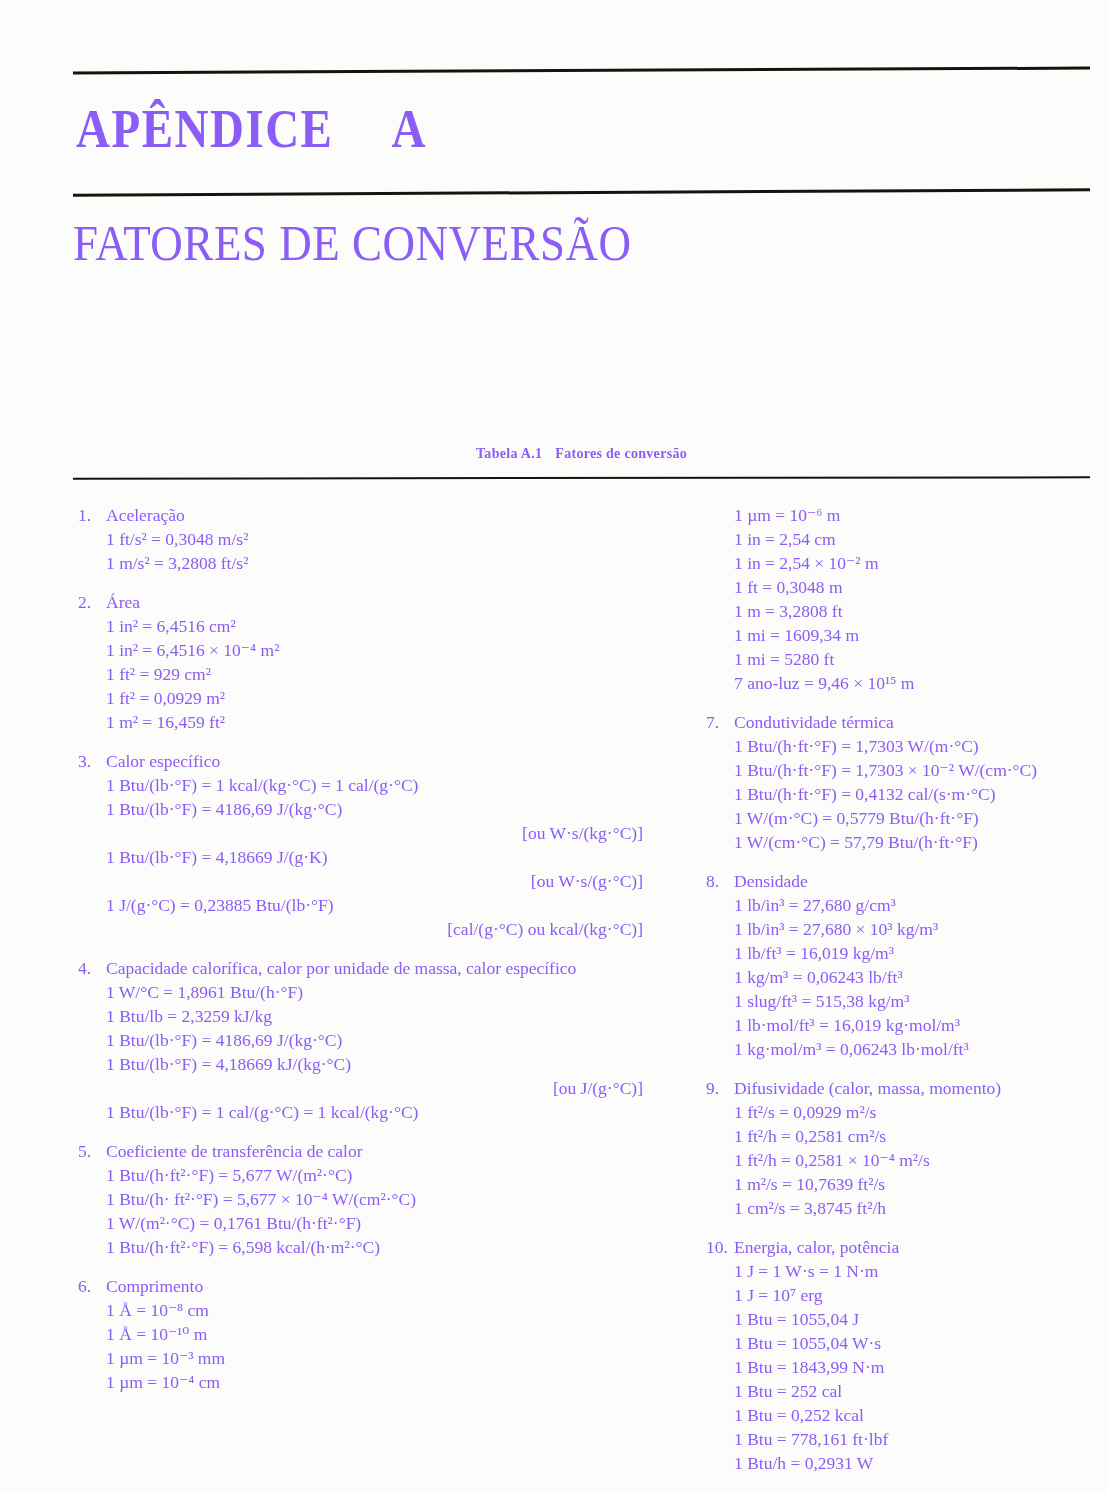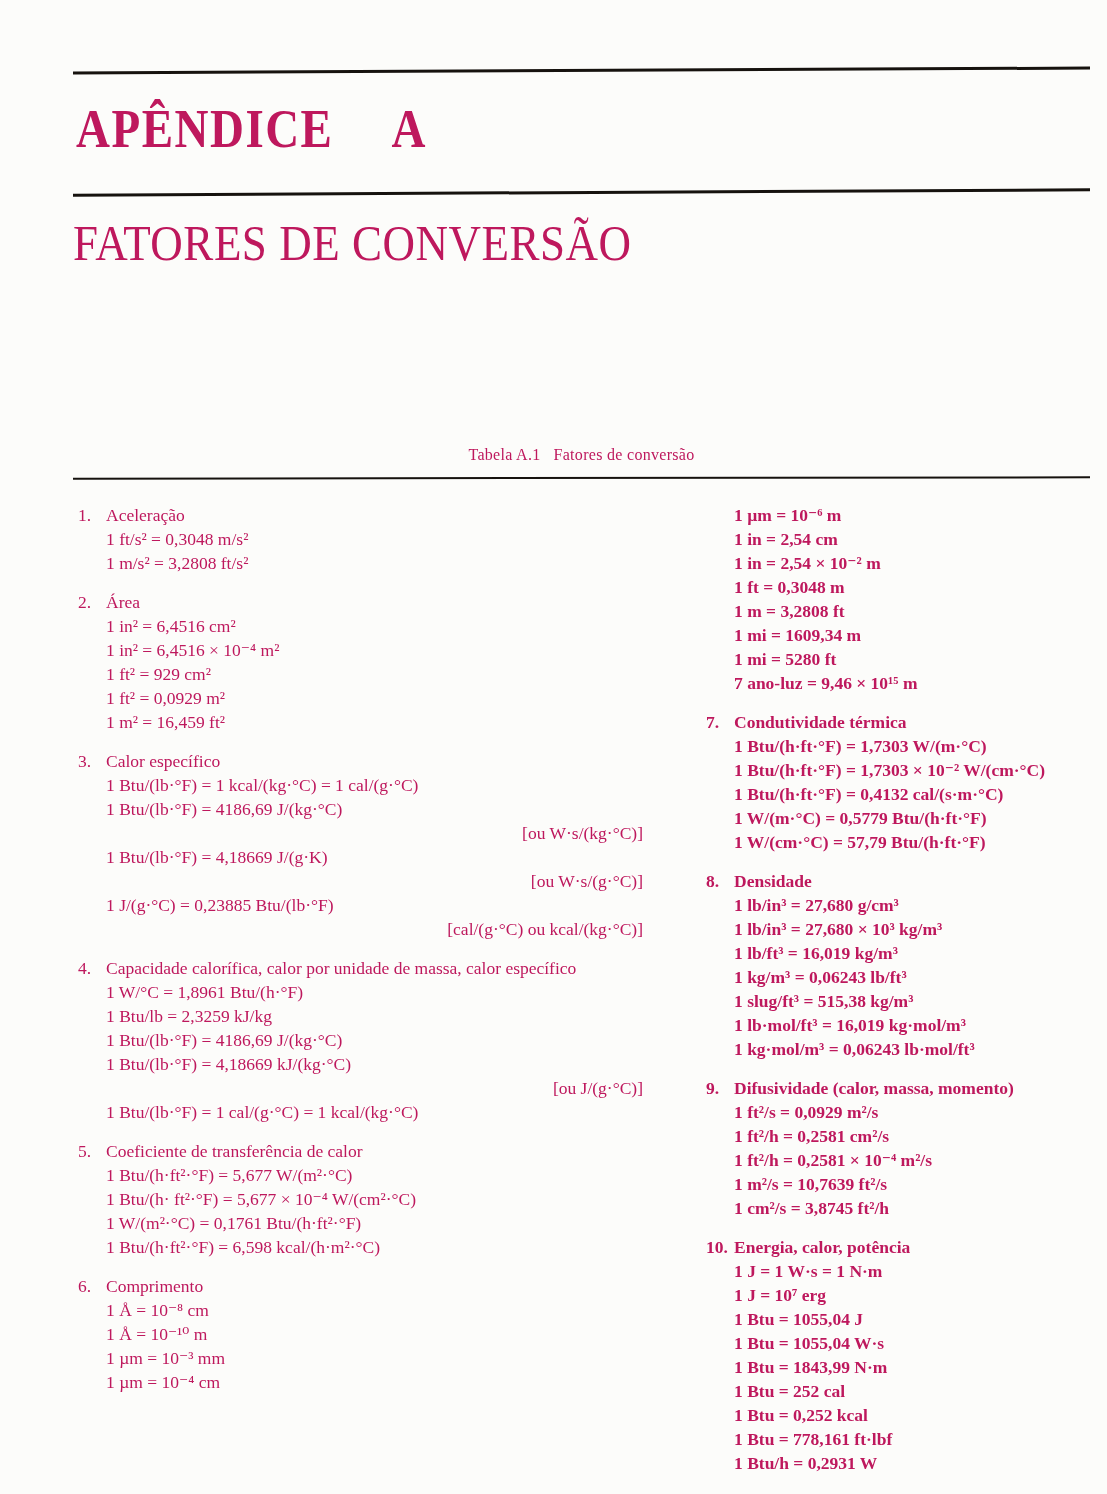--- a/index.html
+++ b/index.html
@@ -2,48 +2,48 @@
 <html><head>
 <meta charset="utf-8">
 <style>
   html,body{margin:0;padding:0;}
   .page{
     position:relative;
     width:1107px;height:1494px;
     background:#fcfcfa;
     overflow:hidden;
     font-family:"Liberation Serif","DejaVu Serif",serif;
-    color:#be185d;
+    color:#8b5cf6;
   }
   .rule{position:absolute;left:73px;right:17px;background:#16120e;}
   .rule-top{top:69px;height:3px;transform:rotate(-0.28deg);}
   .rule-mid{top:191px;height:3px;transform:rotate(-0.30deg);}
   .rule-table{top:477px;height:2px;transform:rotate(-0.08deg);}
   .appendix-title{
     position:absolute;left:76px;top:96px;
     font-weight:bold;font-size:47px;letter-spacing:1.5px;
     transform:scaleY(1.18);transform-origin:left top;
     white-space:nowrap;
   }
   .appendix-letter{margin-left:58px;}
   .subtitle{
     position:absolute;left:73px;top:214px;
     font-size:45px;letter-spacing:0.5px;
     transform:scaleY(1.12);transform-origin:left top;
     white-space:nowrap;
   }
   .caption{
     position:absolute;left:73px;right:17px;top:446px;
-    text-align:center;font-weight:normal;font-size:16px;
+    text-align:center;font-weight:bold;font-size:14px;
     letter-spacing:0.3px;
   }
   .caption .cap-label{margin-right:13px;}
   .col{position:absolute;top:503px;font-size:17.5px;line-height:24px;}
   .col-left{left:78px;width:565px;}
-  .col-right{left:706px;width:401px;font-weight:bold;}
+  .col-right{left:706px;width:401px;}
   .section{margin-bottom:15px;}
   .sec-header{display:flex;}
   .sec-num{flex:0 0 28px;}
   .sec-title{flex:1;}
   .sec-lines{padding-left:28px;}
   .line{white-space:nowrap;}
   .line.indent{padding-left:16px;text-align:right;}
 </style>
 </head>
 <body>

